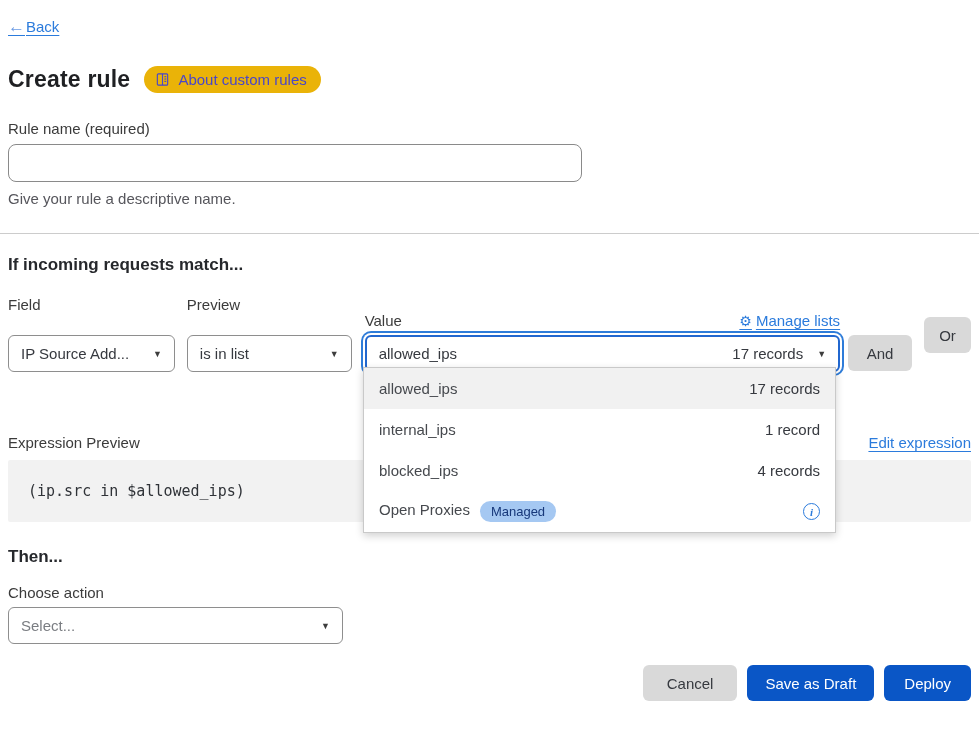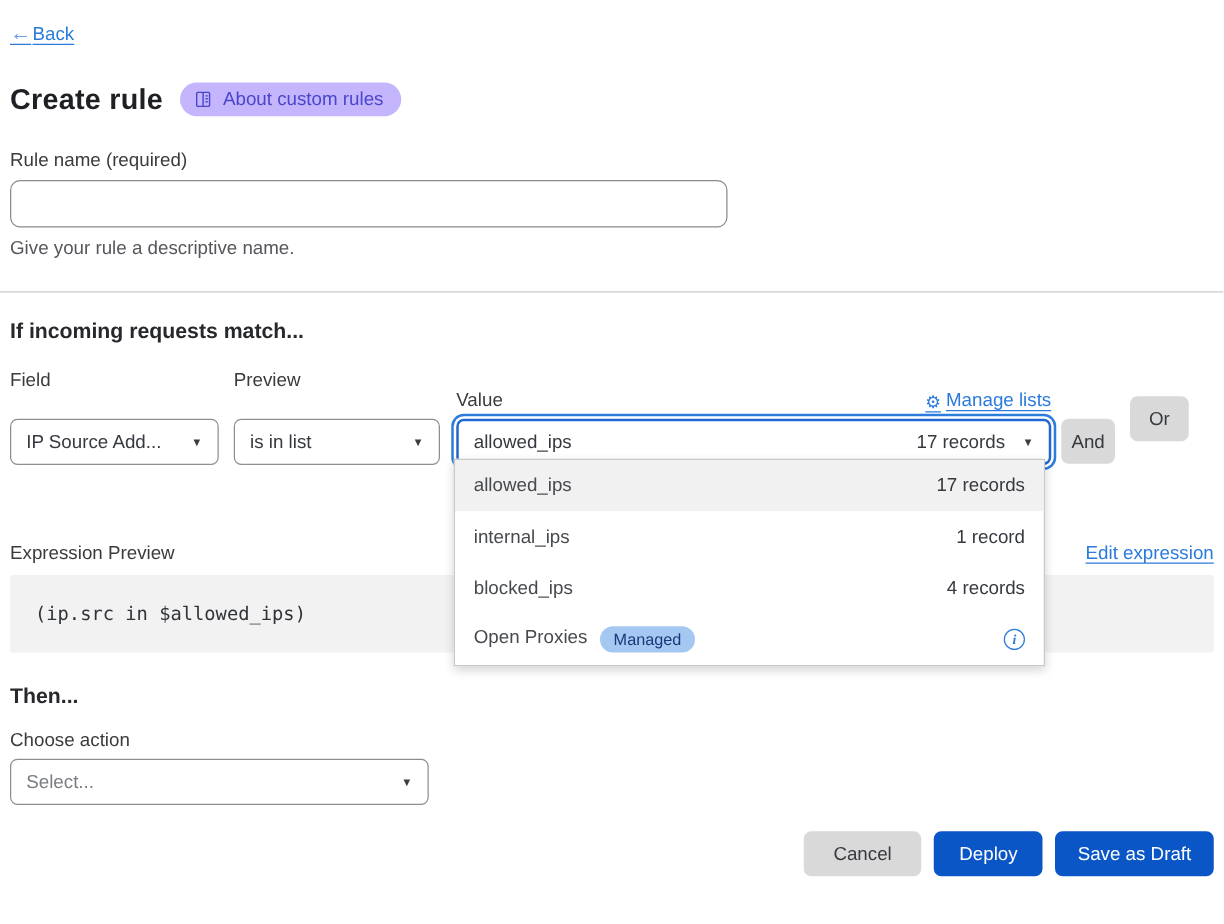--- a/index.html
+++ b/index.html
@@ -26,21 +26,21 @@
 
   
   .back-row { padding-top: 17px; font-size: 16px; }
   .back-arrow { color: #6b9be4; text-decoration: none; margin-right: 1px; font-size: 17px; }
 
   
   .title-row { margin-top: 29px; display: flex; align-items: center; gap: 14px; }
   .page-title { font-size: 23px; font-weight: bold; color: #1f2023; letter-spacing: 0.2px; }
   .about-badge {
     display: inline-flex; align-items: center; gap: 8px;
-    background: #c4b5fd; color: #4946c9;
+    background: #eab308; color: #4946c9;
     border-radius: 14px; padding: 5px 14px 5px 11px;
     font-size: 15px; cursor: pointer;
   }
   .book-icon { display: inline-flex; }
 
   
   .field-label { margin-top: 27px; font-size: 15px; color: #3b3b3b; }
   .rule-name-input {
     display: block; margin-top: 7px;
     width: 574px; height: 38px;
@@ -78,21 +78,21 @@
     border: 2px solid #2167cf;
     box-shadow: 0 0 0 2px #ffffff, 0 0 0 4px #2e7cd9;
   }
   .value-right { display: flex; align-items: center; gap: 14px; margin-left: auto; }
 
   .btn {
     border: none; border-radius: 6px; font-size: 15px;
     font-family: "Liberation Sans", sans-serif; cursor: pointer;
   }
   .btn-gray { background: #d9d9d9; color: #36393f; }
-  .btn-and { height: 36px; width: 43px; margin-left: 8px; margin-bottom: 1px; }
+  .btn-and { height: 36px; width: 64px; margin-left: 8px; margin-bottom: 1px; }
   .btn-or  { height: 36px; width: 47px; margin-left: 12px; margin-bottom: 19px; }
 
   
   .dropdown {
     position: absolute; left: 363px; top: 367px; width: 473px;
     background: #fff; border: 1px solid #c9c9c9;
     box-shadow: 0 3px 8px rgba(0,0,0,0.18);
     z-index: 10;
   }
   .dd-item {
@@ -248,17 +248,17 @@
     <div class="then-heading">Then...</div>
     <div class="choose-label">Choose action</div>
     <div class="select action-select">
       <span class="action-placeholder">Select...</span>
       <span class="chevron">▼</span>
     </div>
   </div>
 
   <div class="footer-row gutter">
     <button class="btn btn-gray btn-cancel">Cancel</button>
+    <button class="btn btn-blue btn-save">Save as Draft</button>
     <button class="btn btn-blue btn-deploy">Deploy</button>
-    <button class="btn btn-blue btn-save">Save as Draft</button>
   </div>
 
 </div>
 
 </body></html>

